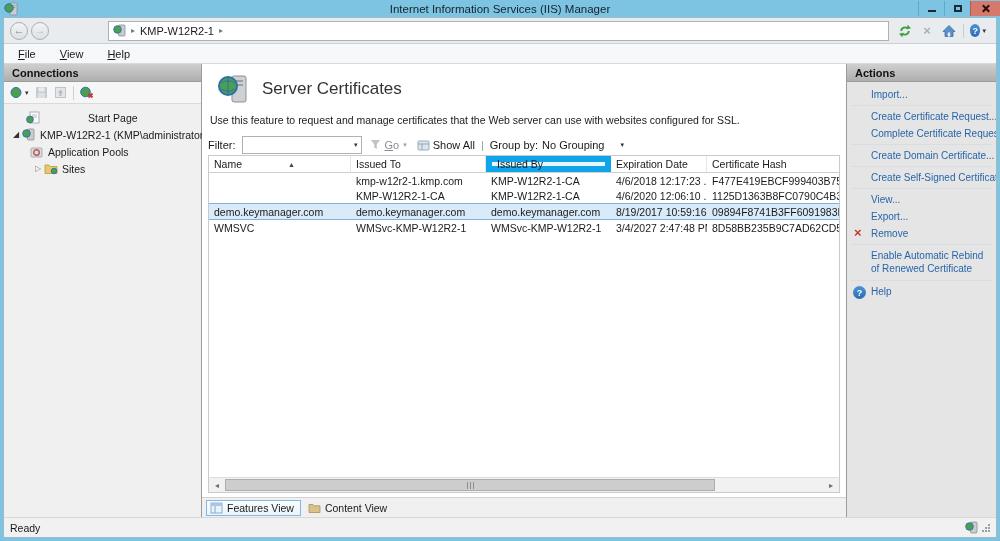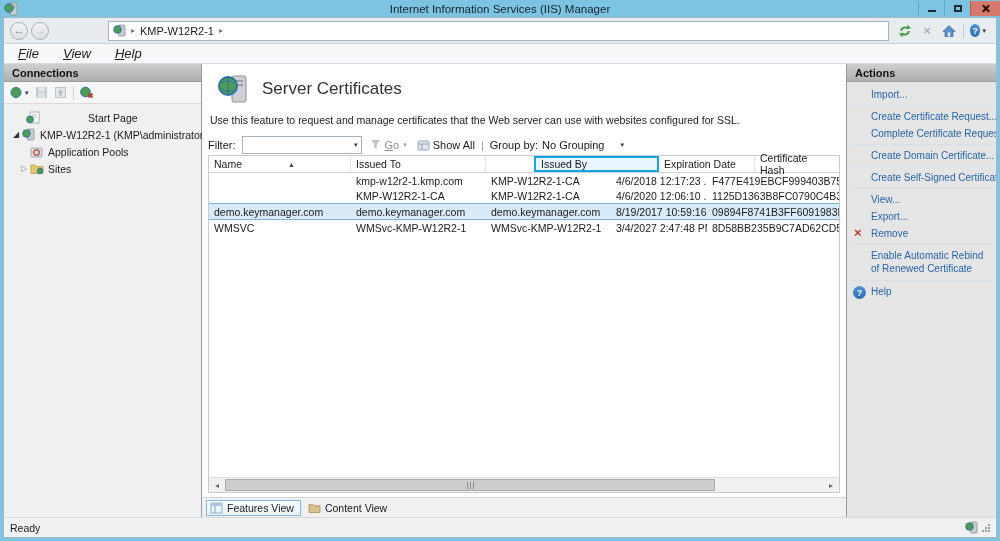--- a/index.html
+++ b/index.html
@@ -40,21 +40,21 @@
   .ci-stop { color:#AAB0B5; font-size:13px; font-weight:bold; }
   .ci-stop::before { content:"\00D7"; }
   .ci-sep { width:1px; height:14px; background:#C7CCD0; }
   .help-circle { width:13px; height:13px; border-radius:50%; background:linear-gradient(#4C94D6,#2B6CB4); color:#fff; font-size:9px; font-weight:bold; display:flex; align-items:center; justify-content:center; }
   .help-circle::before { content:"?"; }
   .caret { font-size:7px; color:#333; margin-left:2px; }
   .caret::before { content:"\25BE"; }
 
   
   .menubar { height:20px; background:#F7F8F9; border-bottom:1px solid #D6DADD; display:flex; align-items:center; padding-left:14px; gap:24px; flex:0 0 auto; }
-  .menu-item { font-size:13px; color:#1a1a1a; cursor:pointer;font-style:italic; }
+  .menu-item { font-size:11px; color:#1a1a1a; cursor:pointer; }
   .menu-item::first-letter { text-decoration:underline; }
 
   
   .content { flex:1; display:flex; min-height:0; }
 
   
   .left-panel { width:198px; background:#F0F0F0; border-right:1px solid #9B9B9B; display:flex; flex-direction:column; flex:0 0 auto; }
   .panel-band { height:18px; background:linear-gradient(#CFCFCF,#AFAFAF); border-bottom:1px solid #9B9B9B; font-size:11px; font-weight:bold; color:#111; display:flex; align-items:center; padding-left:8px; flex:0 0 auto; }
   .conn-toolbar { height:22px; background:#F6F6F6; border-bottom:1px solid #DADADA; display:flex; align-items:center; gap:6px; padding-left:6px; flex:0 0 auto; }
   .tb-icon { display:flex; align-items:center; cursor:pointer; }
@@ -78,21 +78,21 @@
   .combo { width:120px; height:18px; border:1px solid #ABB2B8; background:#fff; display:flex; align-items:center; justify-content:flex-end; padding-right:3px; cursor:pointer; }
   .accel::first-letter { text-decoration:underline; }
   .go-label { color:#8a9096; margin:0 2px 0 4px; cursor:pointer; }
   .bar-sep { color:#9aa0a5; margin:0 6px; }
   .flat-combo { display:flex; align-items:center; gap:14px; margin-left:4px; cursor:pointer; }
 
   
   .list-box { flex:1; margin:0 6px 4px 6px; border:1px solid #C7CBCF; display:flex; flex-direction:column; min-height:0; }
   .lv-header { display:flex; height:17px; border-bottom:1px solid #CFCFCF; font-size:10.5px; color:#1a1a1a; flex:0 0 auto; background:#fff; }
   .lv-hcell { display:flex; align-items:center; padding:0 5px; border-right:1px solid #E6E6E6; cursor:pointer; }
-  .lv-hcell.hl { background:#EAF4FC; border:2px solid #0ea5e9;margin-left:48px; }
+  .lv-hcell.hl { background:#EAF4FC; border:6px solid #0ea5e9; }
   .sort-arrow { font-size:7px; color:#444; margin-left:46px; }
   .sort-arrow::before { content:"\25B2"; }
   .lv-row { display:flex; height:15px; font-size:10.5px; color:#1a1a1a; align-items:center; cursor:pointer; }
   .lv-row.selected { background:#D9EAF8; border-top:1px solid #86AFD9; border-bottom:1px solid #86AFD9; height:17px; }
   .lv-cell { padding:0 5px; overflow:hidden; white-space:nowrap; }
   .c-name { width:142px; flex:0 0 auto; } .c-ito { width:135px; flex:0 0 auto; } .c-iby { width:125px; flex:0 0 auto; } .c-exp { width:96px; flex:0 0 auto; } .c-hash { flex:1; }
   .lv-spacer { flex:1; }
   .hscroll { height:15px; border-top:1px solid #DDDDDD; background:#F1F1F1; display:flex; align-items:stretch; flex:0 0 auto; }
   .scroll-btn { width:16px; display:flex; align-items:center; justify-content:center; font-size:8px; color:#6B6B6B; cursor:pointer; }
   .sb-l::before { content:"\25C2"; } .sb-r::before { content:"\25B8"; }
@@ -258,21 +258,21 @@
           </div>
           <div class="tree-row ind-1">
             <span class="tree-icon">
               <svg viewBox="0 0 13 13" width="13" height="13">
                   <rect x="1" y="3" width="11" height="9" rx="1" fill="#D8DCE0" stroke="#9aa0a5" stroke-width="0.8"></rect>
                   <circle cx="6.5" cy="7.5" r="2.8" fill="none" stroke="#C2574C" stroke-width="1.4"></circle>
                 </svg>
             </span>
             <span>Application Pools</span>
           </div>
-          <div class="tree-row ind-1" style="padding-left:14px;">
+          <div class="tree-row ind-1" style="padding-left:28px;">
             <span class="tw tw-col"></span>
             <span class="tree-icon">
               <svg viewBox="0 0 14 13" width="14" height="13">
                   <path d="M1 3 h4 l1.2 1.5 H13 V11.5 H1 Z" fill="#E8C96A" stroke="#B99B3F" stroke-width="0.8"></path>
                   <circle cx="10" cy="9" r="2.8" fill="#4C9E53" stroke="#2F6FA8" stroke-width="0.9"></circle>
                 </svg>
             </span>
             <span>Sites</span>
           </div>
         </div>

